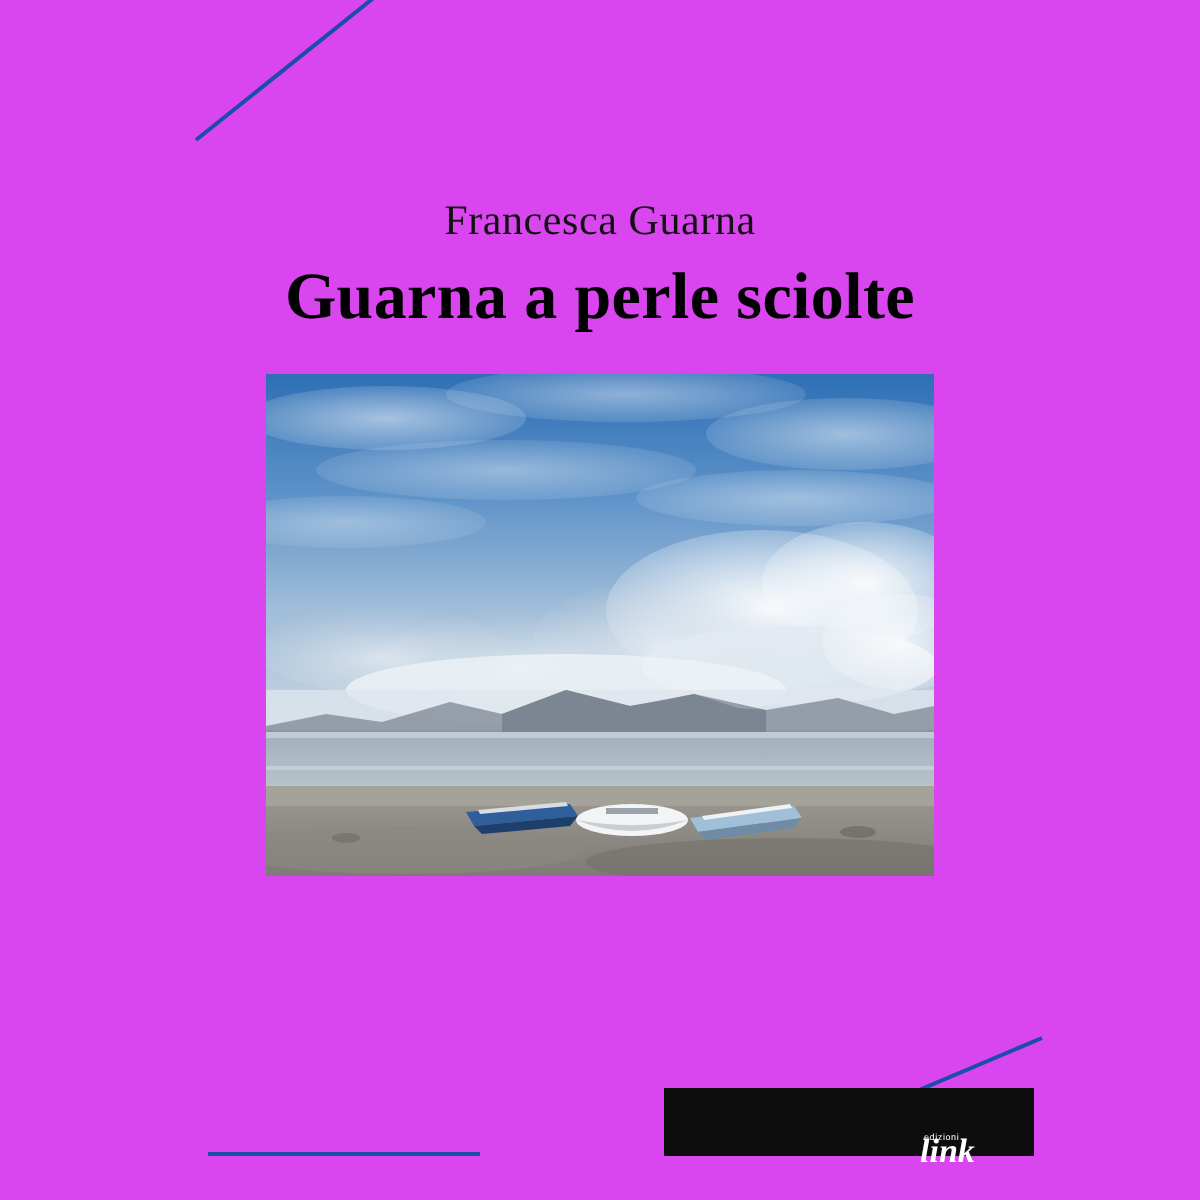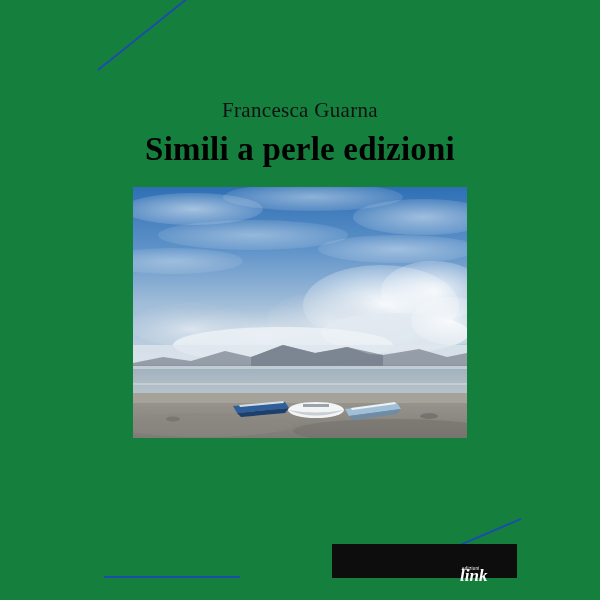--- a/index.html
+++ b/index.html
@@ -13,21 +13,21 @@
     font-family: "Liberation Serif", serif;
     position: relative;
     overflow: hidden;
   }
 
   .cover {
     position: absolute;
     left: 0; top: 0;
     width: 600px;
     height: 600px;
-    background: #15803d;
+    background: #d946ef;
   }
 
   
   .series-banner {
     position: absolute;
     left: 60px;
     top: -18px;
     width: 150px;
     height: 90px;
     overflow: visible;
@@ -163,21 +163,21 @@
 
   <div class="series-banner">
     <svg class="series-line" viewBox="0 0 150 90">
       <line x1="148" y1="0" x2="38" y2="88" stroke="#1b4ea8" stroke-width="2"></line>
     </svg>
     <div class="series-label">riverberi</div>
   </div>
 
   <div class="author">Francesca Guarna</div>
 
-  <div class="title">Simili a perle edizioni</div>
+  <div class="title">Guarna a perle sciolte</div>
 
   <div class="photo">
     <svg width="334" height="251" viewBox="0 0 334 251">
       <defs>
         <linearGradient id="sky" x1="0" y1="0" x2="0" y2="1">
           <stop offset="0%" stop-color="#2e6fb5"></stop>
           <stop offset="35%" stop-color="#5f93c9"></stop>
           <stop offset="65%" stop-color="#9fbcd8"></stop>
           <stop offset="100%" stop-color="#c6d5e2"></stop>
         </linearGradient>

